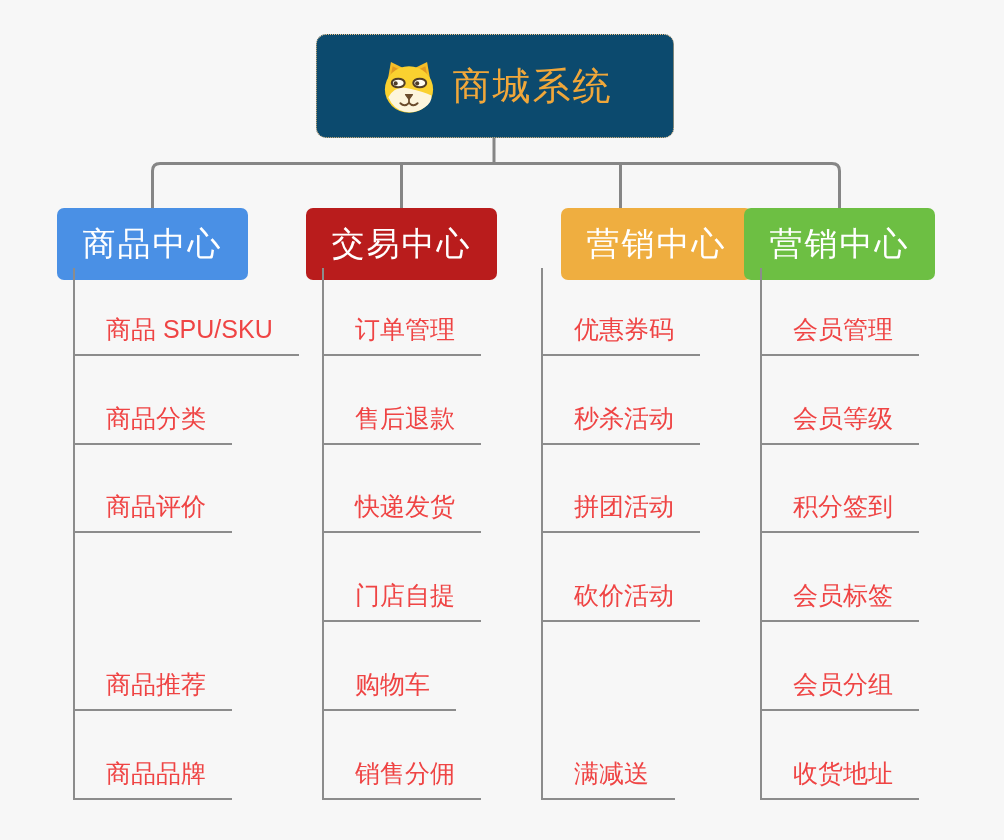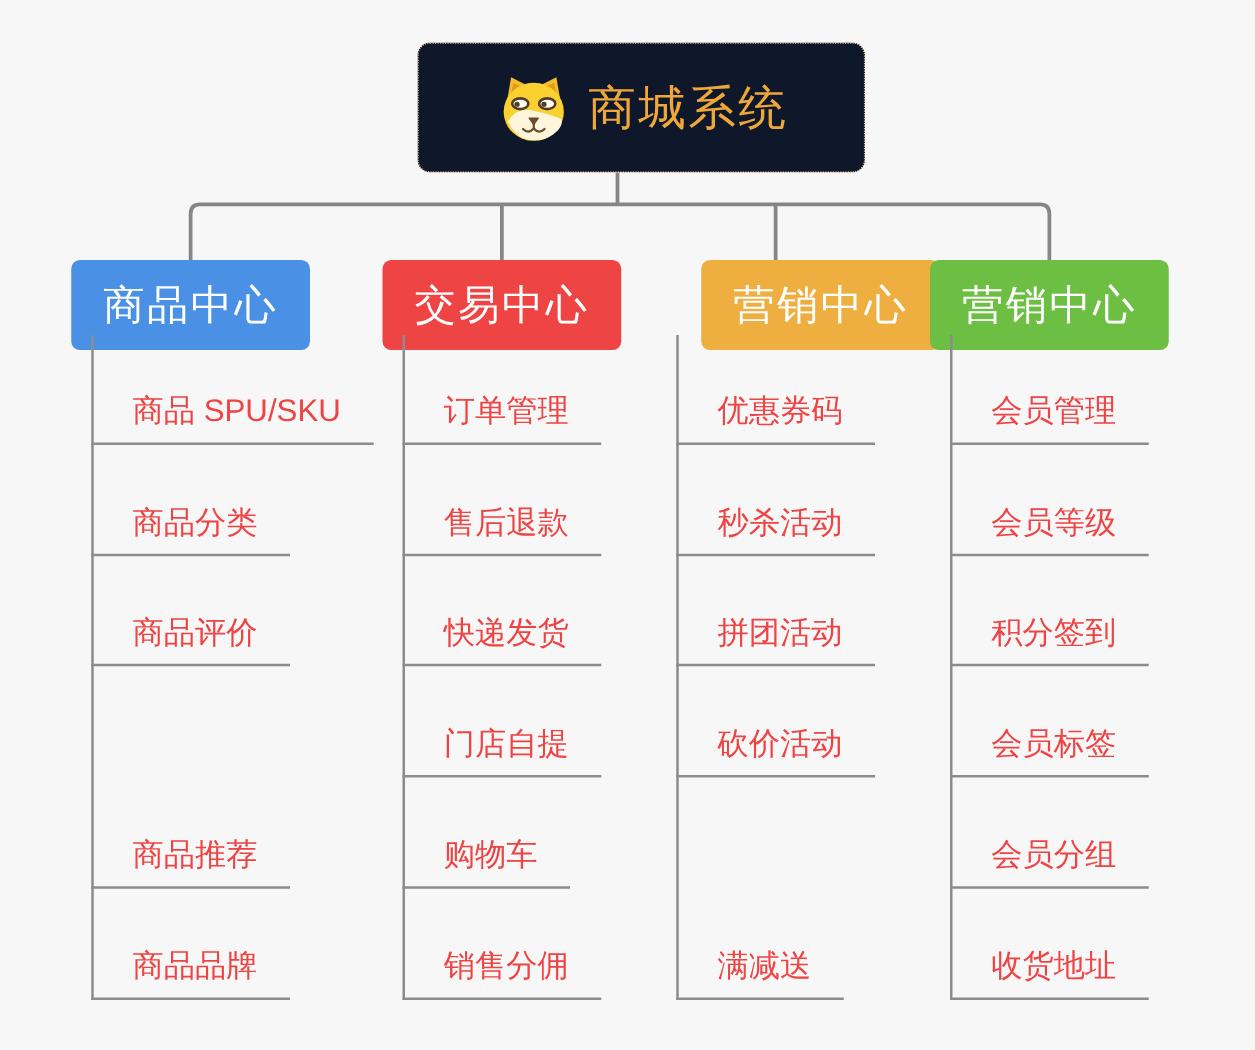--- a/index.html
+++ b/index.html
@@ -9,23 +9,23 @@
   }
   .canvas{
     position:relative;
     width:1004px;height:840px;
     background:#f7f7f7;
     overflow:hidden;
   }
   
   .root-topic{
     position:absolute;
-    left:334px;top:34px;
+    left:316px;top:34px;
     width:358px;height:104px;
-    background:#0f172a;
+    background:#0c4a6e;
     border:1px dotted #f0c285;
     border-radius:10px;
     box-sizing:border-box;
     display:flex;align-items:center;justify-content:center;
     gap:13px;
   }
   .root-title{
     font-size:38px;
     letter-spacing:2px;
     color:#f0a73a;
@@ -116,21 +116,21 @@
     <div class="branch-header" style="background: rgb(74, 144, 229);">商品中心</div>
     <div class="trunk"></div>
     <div class="topic-item r0">商品 SPU/SKU</div>
     <div class="topic-item r1">商品分类</div>
     <div class="topic-item r2">商品评价</div>
     <div class="topic-item r4">商品推荐</div>
     <div class="topic-item r5">商品品牌</div>
   </div>
 
   <div class="column" style="left:306px">
-    <div class="branch-header" style="background: #ef4444;">交易中心</div>
+    <div class="branch-header" style="background: #b91c1c;">交易中心</div>
     <div class="trunk"></div>
     <div class="topic-item r0">订单管理</div>
     <div class="topic-item r2">快递发货</div>
     <div class="topic-item r1">售后退款</div>
     <div class="topic-item r3">门店自提</div>
     <div class="topic-item r4">购物车</div>
     <div class="topic-item r5">销售分佣</div>
   </div>
 
   <div class="column" style="left:525px">

